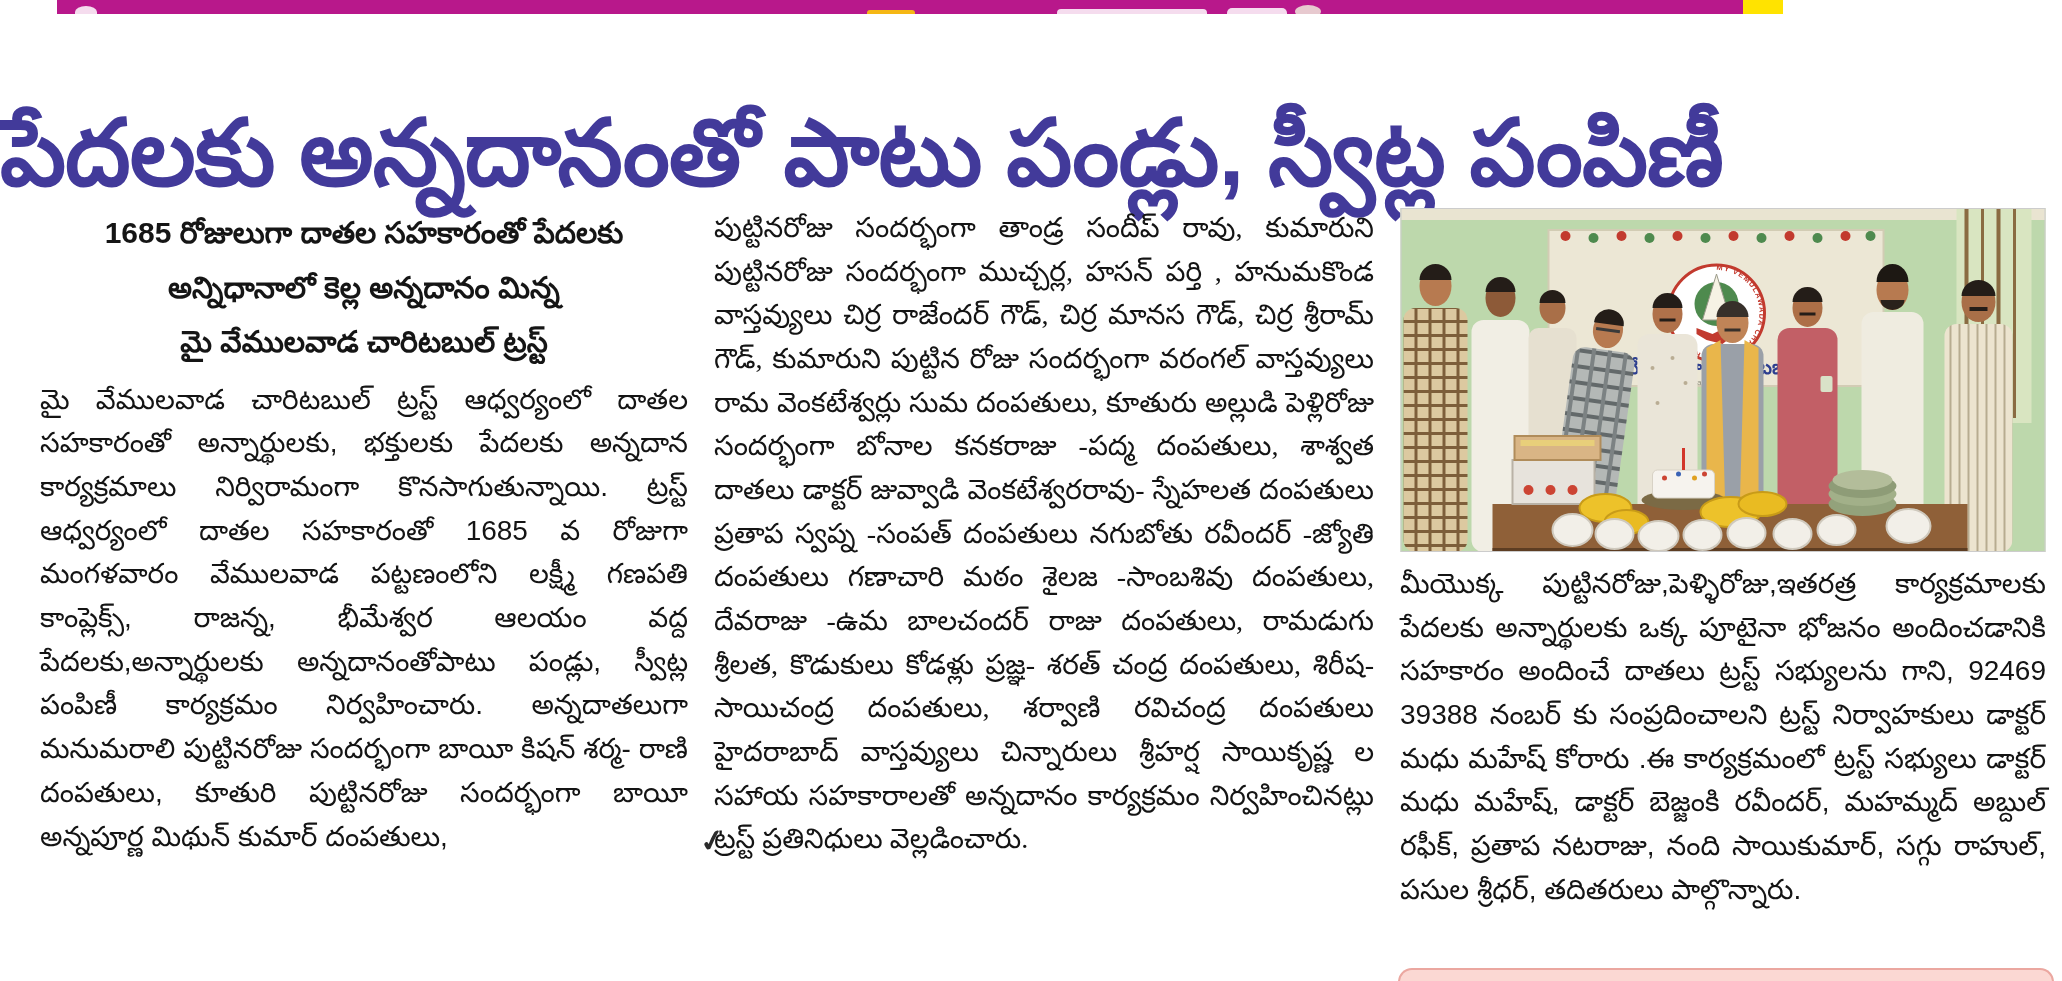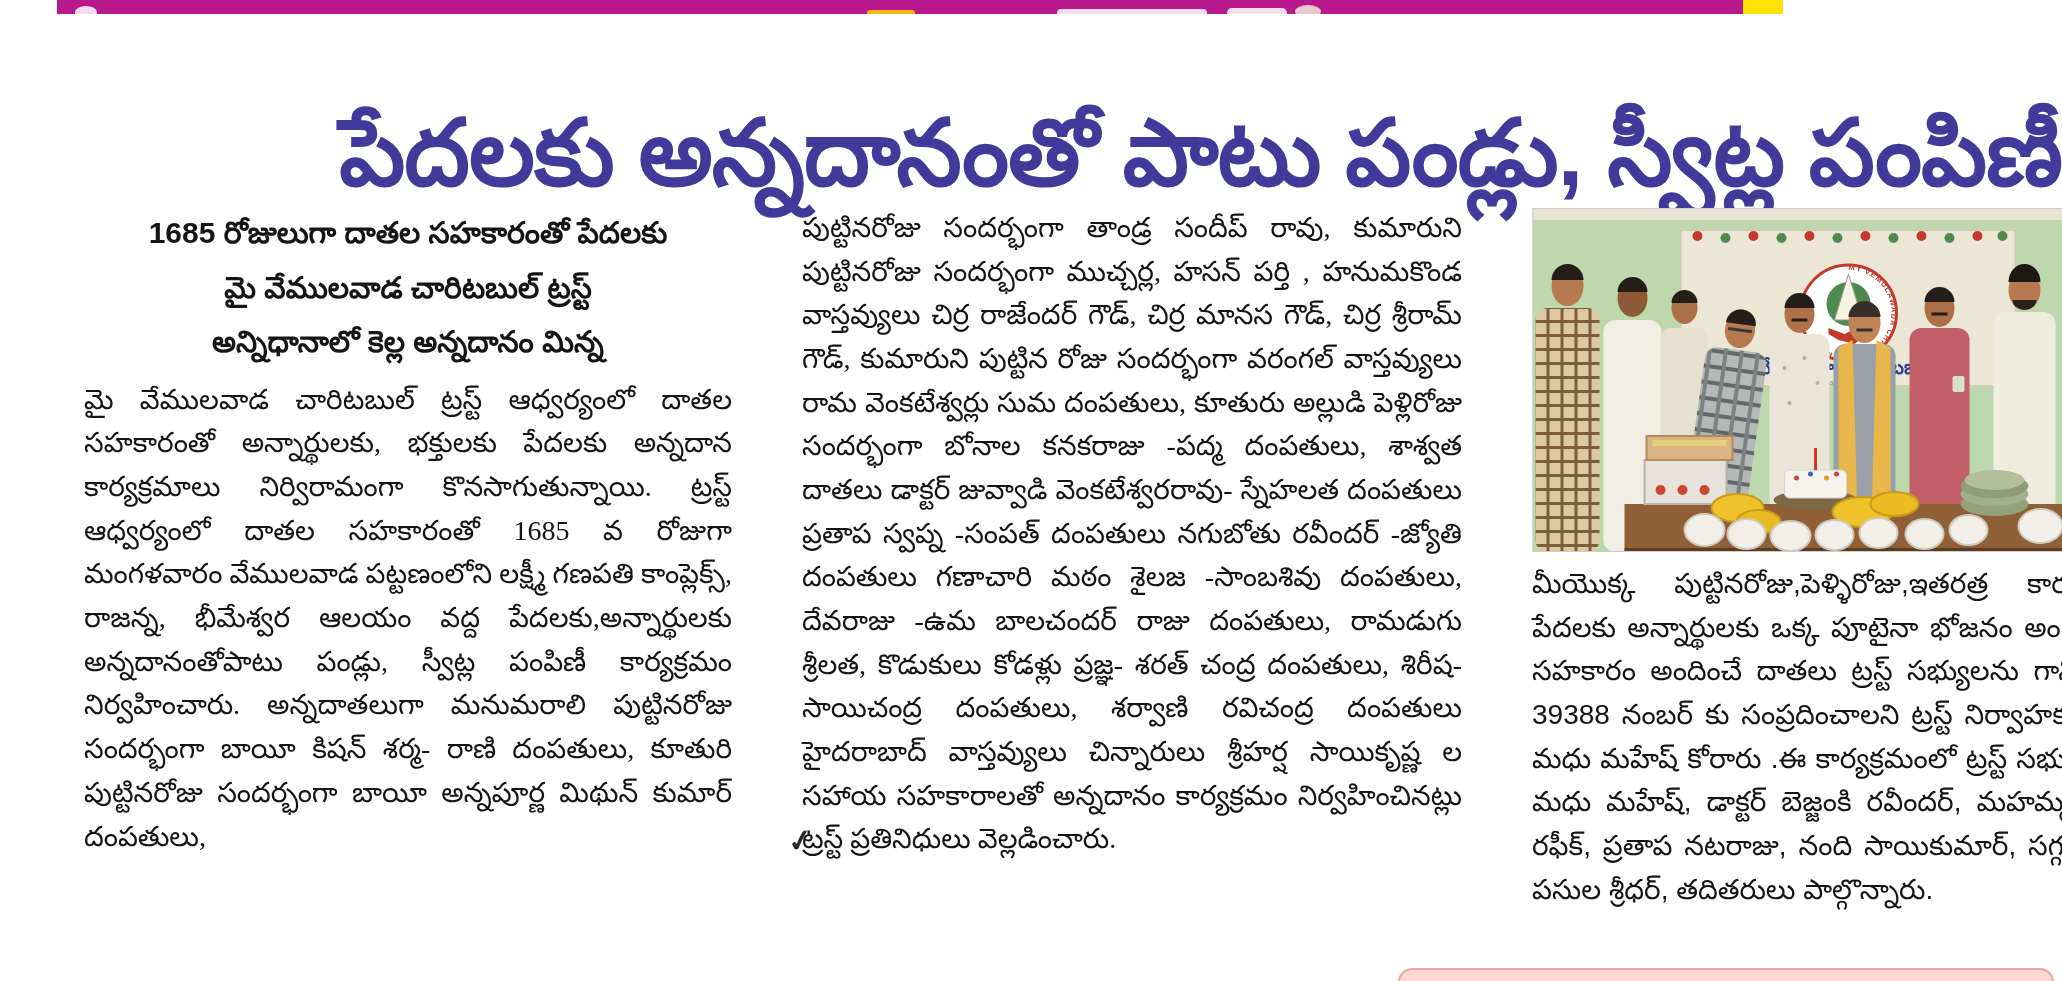--- a/index.html
+++ b/index.html
@@ -15,35 +15,35 @@
   .mast-glyph { position:absolute; bottom:-4px; background:#ffffff; opacity:.85; border-radius:50% 50% 0 0; }
   .mg1 { left:18px;  width:22px; height:12px; }
   .mg2 { left:810px; width:48px; height:8px;  background:#ffd400; border-radius:3px; }
   .mg3 { left:1000px; width:150px; height:9px; border-radius:4px; }
   .mg4 { left:1170px; width:60px; height:10px; border-radius:5px; }
   .mg5 { left:1238px; width:26px; height:13px; border-radius:50%; background:#efe9da; }
 
   
   .headline {
     position:absolute; top:22px; left:0; width:100%;
-    text-align:right; font-weight:bold; font-size:93px; line-height:1.5;
+    text-align:left; font-weight:bold; font-size:93px; line-height:1.5;
     color:#423a9a; white-space:nowrap; letter-spacing:-1px;
   }
 
   
   .columns { position:absolute; top:206px; left:40px; display:flex; gap:26px; }
-  .col { text-align:justify; font-size:28px; line-height:1.56;margin-left:44px; }
+  .col { text-align:justify; font-size:28px; line-height:1.56; }
   .col-1 { width:648px; }
   .col-2 { width:660px; position:relative;font-family:Liberation Serif, serif; }
   .col-3 { width:646px; }
 
   .lead-line { font-weight:bold; font-size:30px; text-align:center; line-height:1.82; color:#151515; }
   .dateline  { font-weight:bold; font-size:29px; text-align:center; line-height:1.9; color:#151515; }
   .body-par  { margin:0; }
-  .col-1 .body-par { margin-top:8px;font-family:Liberation Serif, serif; }
+  .col-1 .body-par { margin-top:8px; }
 
   .check-mark {
     position:absolute; left:-14px; top:612px; font-size:30px; font-weight:bold;
     color:#2b2b2b; transform:rotate(-10deg);
   }
 
   
   .photo-frame { width:646px; height:344px; margin:2px 0 10px 0; }
   .photo-frame svg { display:block; width:100%; height:100%; }
 
@@ -69,22 +69,22 @@
     </div>
     <div class="masthead-accent"></div>
   </div>
 
   <h1 class="headline">పేదలకు అన్నదానంతో పాటు పండ్లు, స్వీట్ల పంపిణీ</h1>
 
   <div class="columns">
 
     <div class="col col-1">
       <div class="lead-line">1685 రోజులుగా దాతల సహకారంతో పేదలకు</div>
+      <div class="lead-line">అన్నిధానాలో కెల్ల అన్నదానం మిన్న</div>
       <div class="lead-line">మై వేములవాడ చారిటబుల్ ట్రస్ట్</div>
-      <div class="lead-line">అన్నిధానాలో కెల్ల అన్నదానం మిన్న</div>
       <p class="body-par">మై వేములవాడ చారిటబుల్ ట్రస్ట్ ఆధ్వర్యంలో దాతల సహకారంతో అన్నార్థులకు, భక్తులకు పేదలకు అన్నదాన కార్యక్రమాలు నిర్విరామంగా కొనసాగుతున్నాయి. ట్రస్ట్ ఆధ్వర్యంలో దాతల సహకారంతో 1685 వ రోజుగా మంగళవారం వేములవాడ పట్టణంలోని లక్ష్మీ గణపతి కాంప్లెక్స్, రాజన్న, భీమేశ్వర ఆలయం వద్ద పేదలకు,అన్నార్థులకు అన్నదానంతోపాటు పండ్లు, స్వీట్ల పంపిణీ కార్యక్రమం నిర్వహించారు. అన్నదాతలుగా మనుమరాలి పుట్టినరోజు సందర్భంగా బాయీ కిషన్ శర్మ- రాణి దంపతులు, కూతురి పుట్టినరోజు సందర్భంగా బాయీ అన్నపూర్ణ మిథున్ కుమార్ దంపతులు,</p>
     </div>
 
     <div class="col col-2">
       <p class="body-par">పుట్టినరోజు సందర్భంగా తాండ్ర సందీప్ రావు, కుమారుని పుట్టినరోజు సందర్భంగా ముచ్చర్ల, హసన్ పర్తి , హనుమకొండ వాస్తవ్యులు చిర్ర రాజేందర్ గౌడ్, చిర్ర మానస గౌడ్, చిర్ర శ్రీరామ్ గౌడ్, కుమారుని పుట్టిన రోజు సందర్భంగా వరంగల్ వాస్తవ్యులు రామ వెంకటేశ్వర్లు సుమ దంపతులు, కూతురు అల్లుడి పెళ్లిరోజు సందర్భంగా బోనాల కనకరాజు -పద్మ దంపతులు, శాశ్వత దాతలు డాక్టర్ జువ్వాడి వెంకటేశ్వరరావు- స్నేహలత దంపతులు ప్రతాప స్వప్న -సంపత్ దంపతులు నగుబోతు రవీందర్ -జ్యోతి దంపతులు గణాచారి మఠం శైలజ -సాంబశివు దంపతులు, దేవరాజు -ఉమ బాలచందర్ రాజు దంపతులు, రామడుగు శ్రీలత, కొడుకులు కోడళ్లు ప్రజ్ఞ- శరత్ చంద్ర దంపతులు, శిరీష- సాయిచంద్ర దంపతులు, శర్వాణి రవిచంద్ర దంపతులు హైదరాబాద్ వాస్తవ్యులు చిన్నారులు శ్రీహర్ష సాయికృష్ణ ల సహాయ సహకారాలతో అన్నదానం కార్యక్రమం నిర్వహించినట్లు ట్రస్ట్ ప్రతినిధులు వెల్లడించారు.</p>
       <span class="check-mark">✓</span>
     </div>
 
     <div class="col col-3">
       <div class="photo-frame">

